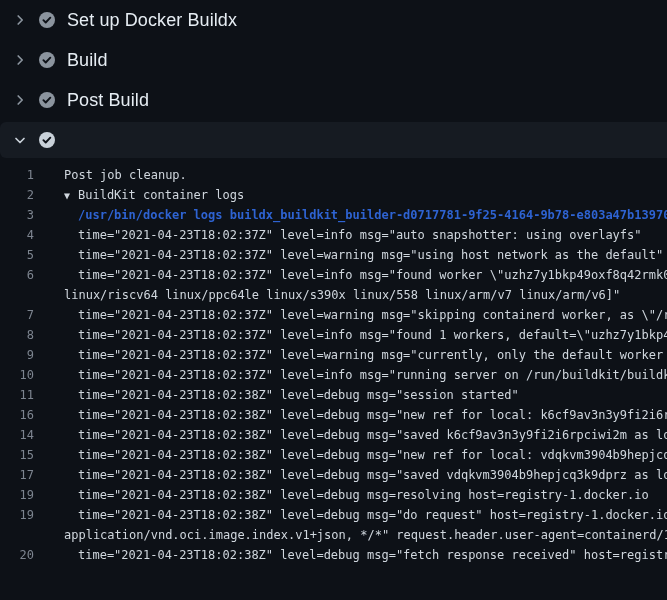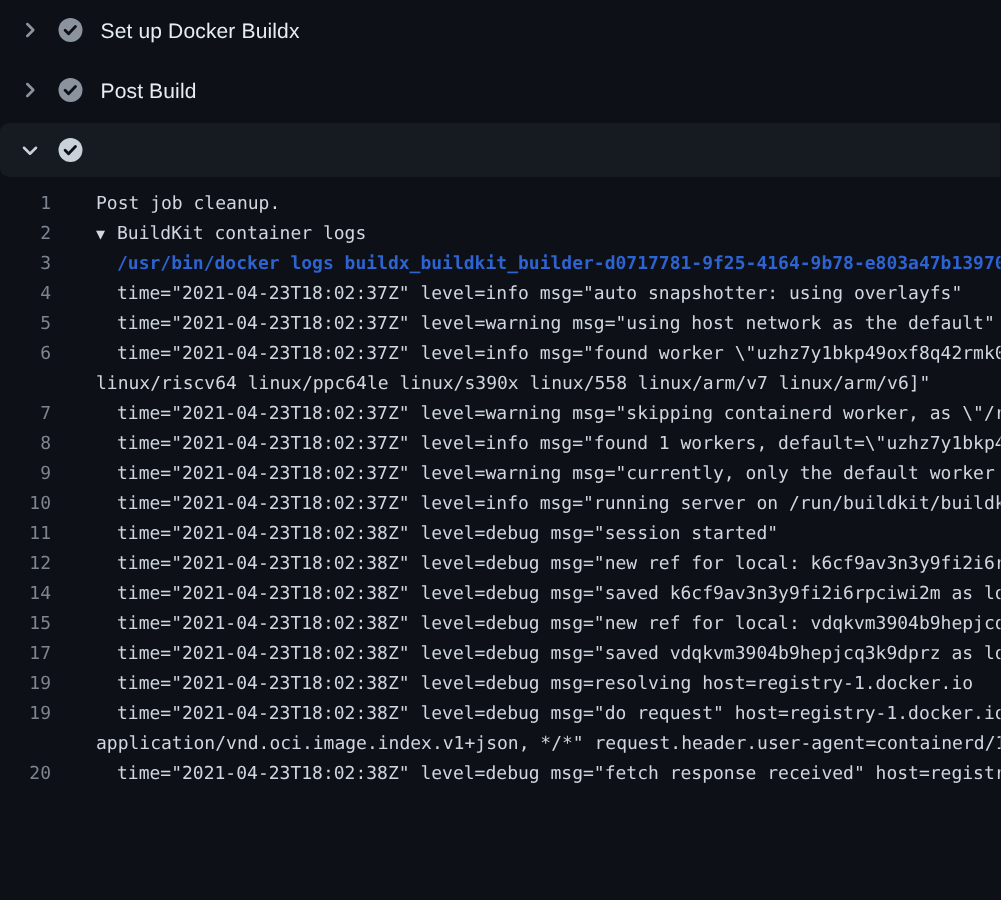--- a/index.html
+++ b/index.html
@@ -36,21 +36,21 @@
     display: flex; align-items: center; justify-content: center;
     flex: none;
   }
   .check {
     width: 18px; height: 18px;
     margin-left: 10px;
     flex: none;
   }
   .step-label {
     margin-left: 11px;
-    font-size: 14px;
+    font-size: 18px;
     color: var(--step-label, #e6edf3);
     letter-spacing: 0.1px;
     white-space: pre;
   }
 
   
   .log {
     padding-top: 5px;
     font-family: "DejaVu Sans Mono", monospace;
     font-size: 12px;
@@ -100,20 +100,32 @@
       <div class="step-row">
         <span class="chev">
           <svg width="16" height="16" viewBox="0 0 16 16">
             <path d="M6.2 4l4 4-4 4" fill="none" stroke="#8b949e" stroke-width="1.7" stroke-linecap="round" stroke-linejoin="round"></path>
           </svg>
         </span>
         <span class="check"><svg width="18" height="18" viewBox="0 0 18 18">
             <circle cx="9" cy="9" r="8" fill="#8b949e"></circle>
             <path d="M5.4 9.2l2.3 2.3 4.6-4.8" fill="none" stroke="#0d1117" stroke-width="1.9" stroke-linecap="round" stroke-linejoin="round"></path>
           </svg></span>
+        <span class="step-label">Build</span>
+      </div>
+      <div class="step-row">
+        <span class="chev">
+          <svg width="16" height="16" viewBox="0 0 16 16">
+            <path d="M6.2 4l4 4-4 4" fill="none" stroke="#8b949e" stroke-width="1.7" stroke-linecap="round" stroke-linejoin="round"></path>
+          </svg>
+        </span>
+        <span class="check"><svg width="18" height="18" viewBox="0 0 18 18">
+            <circle cx="9" cy="9" r="8" fill="#8b949e"></circle>
+            <path d="M5.4 9.2l2.3 2.3 4.6-4.8" fill="none" stroke="#0d1117" stroke-width="1.9" stroke-linecap="round" stroke-linejoin="round"></path>
+          </svg></span>
         <span class="step-label">Post Build</span>
       </div>
       <div class="step-row expanded">
         <span class="chev">
           <svg width="16" height="16" viewBox="0 0 16 16">
             <path d="M4 6.5l4 4 4-4" fill="none" stroke="#c9d1d9" stroke-width="1.7" stroke-linecap="round" stroke-linejoin="round"></path>
           </svg>
         </span>
         <span class="check"><svg width="18" height="18" viewBox="0 0 18 18">
             <circle cx="9" cy="9" r="8" fill="#c9d1d9"></circle>
@@ -128,21 +140,21 @@
         <div class="log-row"><span class="ln">3</span><span class="lc pad1 cmd"><span>/usr/bin/docker logs buildx_buildkit_builder-d0717781-9f25-4164-9b78-e803a47b13970</span></span></div>
         <div class="log-row"><span class="ln">4</span><span class="lc pad1"><span>time="2021-04-23T18:02:37Z" level=info msg="auto snapshotter: using overlayfs"</span></span></div>
         <div class="log-row"><span class="ln">5</span><span class="lc pad1"><span>time="2021-04-23T18:02:37Z" level=warning msg="using host network as the default"</span></span></div>
         <div class="log-row"><span class="ln">6</span><span class="lc pad1"><span>time="2021-04-23T18:02:37Z" level=info msg="found worker \"uzhz7y1bkp49oxf8q42rmk0xj</span></span></div>
         <div class="log-row"><span class="ln"></span><span class="lc pad0"><span>linux/riscv64 linux/ppc64le linux/s390x linux/558 linux/arm/v7 linux/arm/v6]"</span></span></div>
         <div class="log-row"><span class="ln">7</span><span class="lc pad1"><span>time="2021-04-23T18:02:37Z" level=warning msg="skipping containerd worker, as \"/run</span></span></div>
         <div class="log-row"><span class="ln">8</span><span class="lc pad1"><span>time="2021-04-23T18:02:37Z" level=info msg="found 1 workers, default=\"uzhz7y1bkp49o</span></span></div>
         <div class="log-row"><span class="ln">9</span><span class="lc pad1"><span>time="2021-04-23T18:02:37Z" level=warning msg="currently, only the default worker ca</span></span></div>
         <div class="log-row"><span class="ln">10</span><span class="lc pad1"><span>time="2021-04-23T18:02:37Z" level=info msg="running server on /run/buildkit/buildkitd</span></span></div>
         <div class="log-row"><span class="ln">11</span><span class="lc pad1"><span>time="2021-04-23T18:02:38Z" level=debug msg="session started"</span></span></div>
-        <div class="log-row"><span class="ln">12</span><span class="lc pad1"><span>time="2021-04-23T18:02:38Z" level=debug msg="new ref for local: k6cf9av3n3y9fi2i6rpc</span></span></div>
+        <div class="log-row"><span class="ln">16</span><span class="lc pad1"><span>time="2021-04-23T18:02:38Z" level=debug msg="new ref for local: k6cf9av3n3y9fi2i6rpc</span></span></div>
         <div class="log-row"><span class="ln">14</span><span class="lc pad1"><span>time="2021-04-23T18:02:38Z" level=debug msg="saved k6cf9av3n3y9fi2i6rpciwi2m as loca</span></span></div>
         <div class="log-row"><span class="ln">15</span><span class="lc pad1"><span>time="2021-04-23T18:02:38Z" level=debug msg="new ref for local: vdqkvm3904b9hepjcq3k</span></span></div>
         <div class="log-row"><span class="ln">17</span><span class="lc pad1"><span>time="2021-04-23T18:02:38Z" level=debug msg="saved vdqkvm3904b9hepjcq3k9dprz as loca</span></span></div>
         <div class="log-row"><span class="ln">19</span><span class="lc pad1"><span>time="2021-04-23T18:02:38Z" level=debug msg=resolving host=registry-1.docker.io</span></span></div>
         <div class="log-row"><span class="ln">19</span><span class="lc pad1"><span>time="2021-04-23T18:02:38Z" level=debug msg="do request" host=registry-1.docker.io r</span></span></div>
         <div class="log-row"><span class="ln"></span><span class="lc pad0"><span>application/vnd.oci.image.index.v1+json, */*" request.header.user-agent=containerd/1.4</span></span></div>
         <div class="log-row"><span class="ln">20</span><span class="lc pad1"><span>time="2021-04-23T18:02:38Z" level=debug msg="fetch response received" host=registry-</span></span></div>
       </div>
   </div>
 </div>

